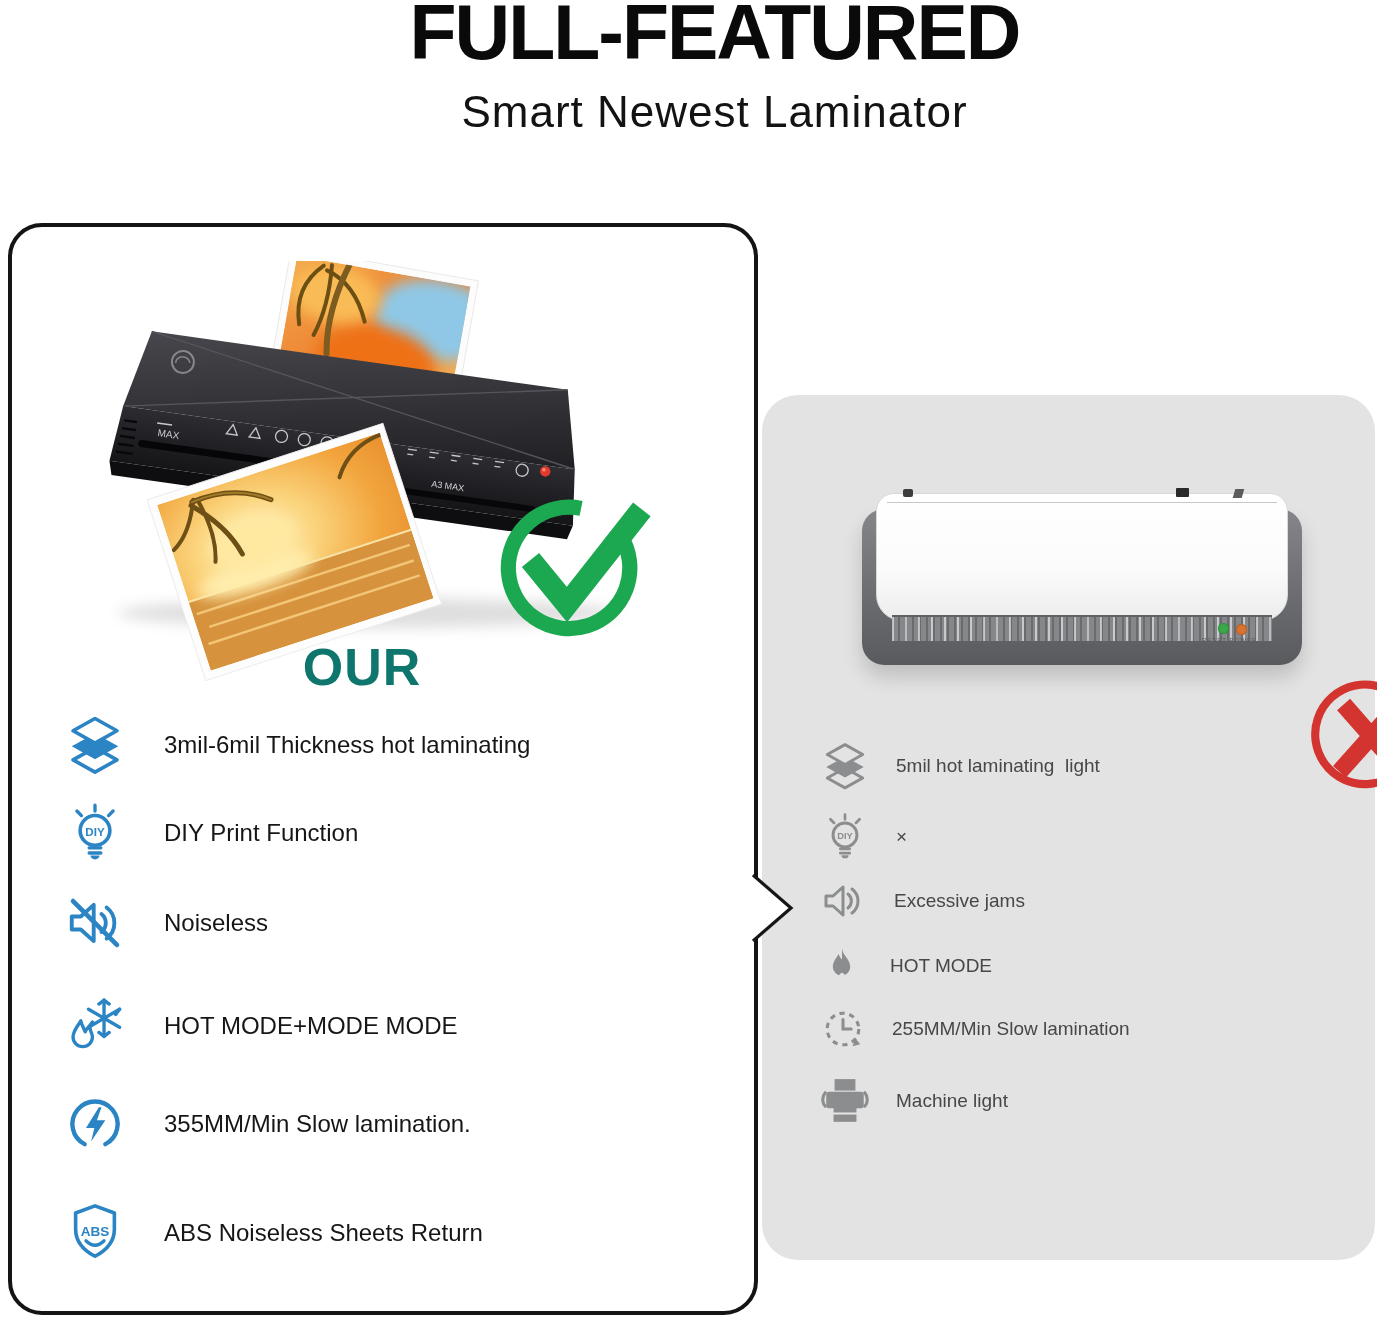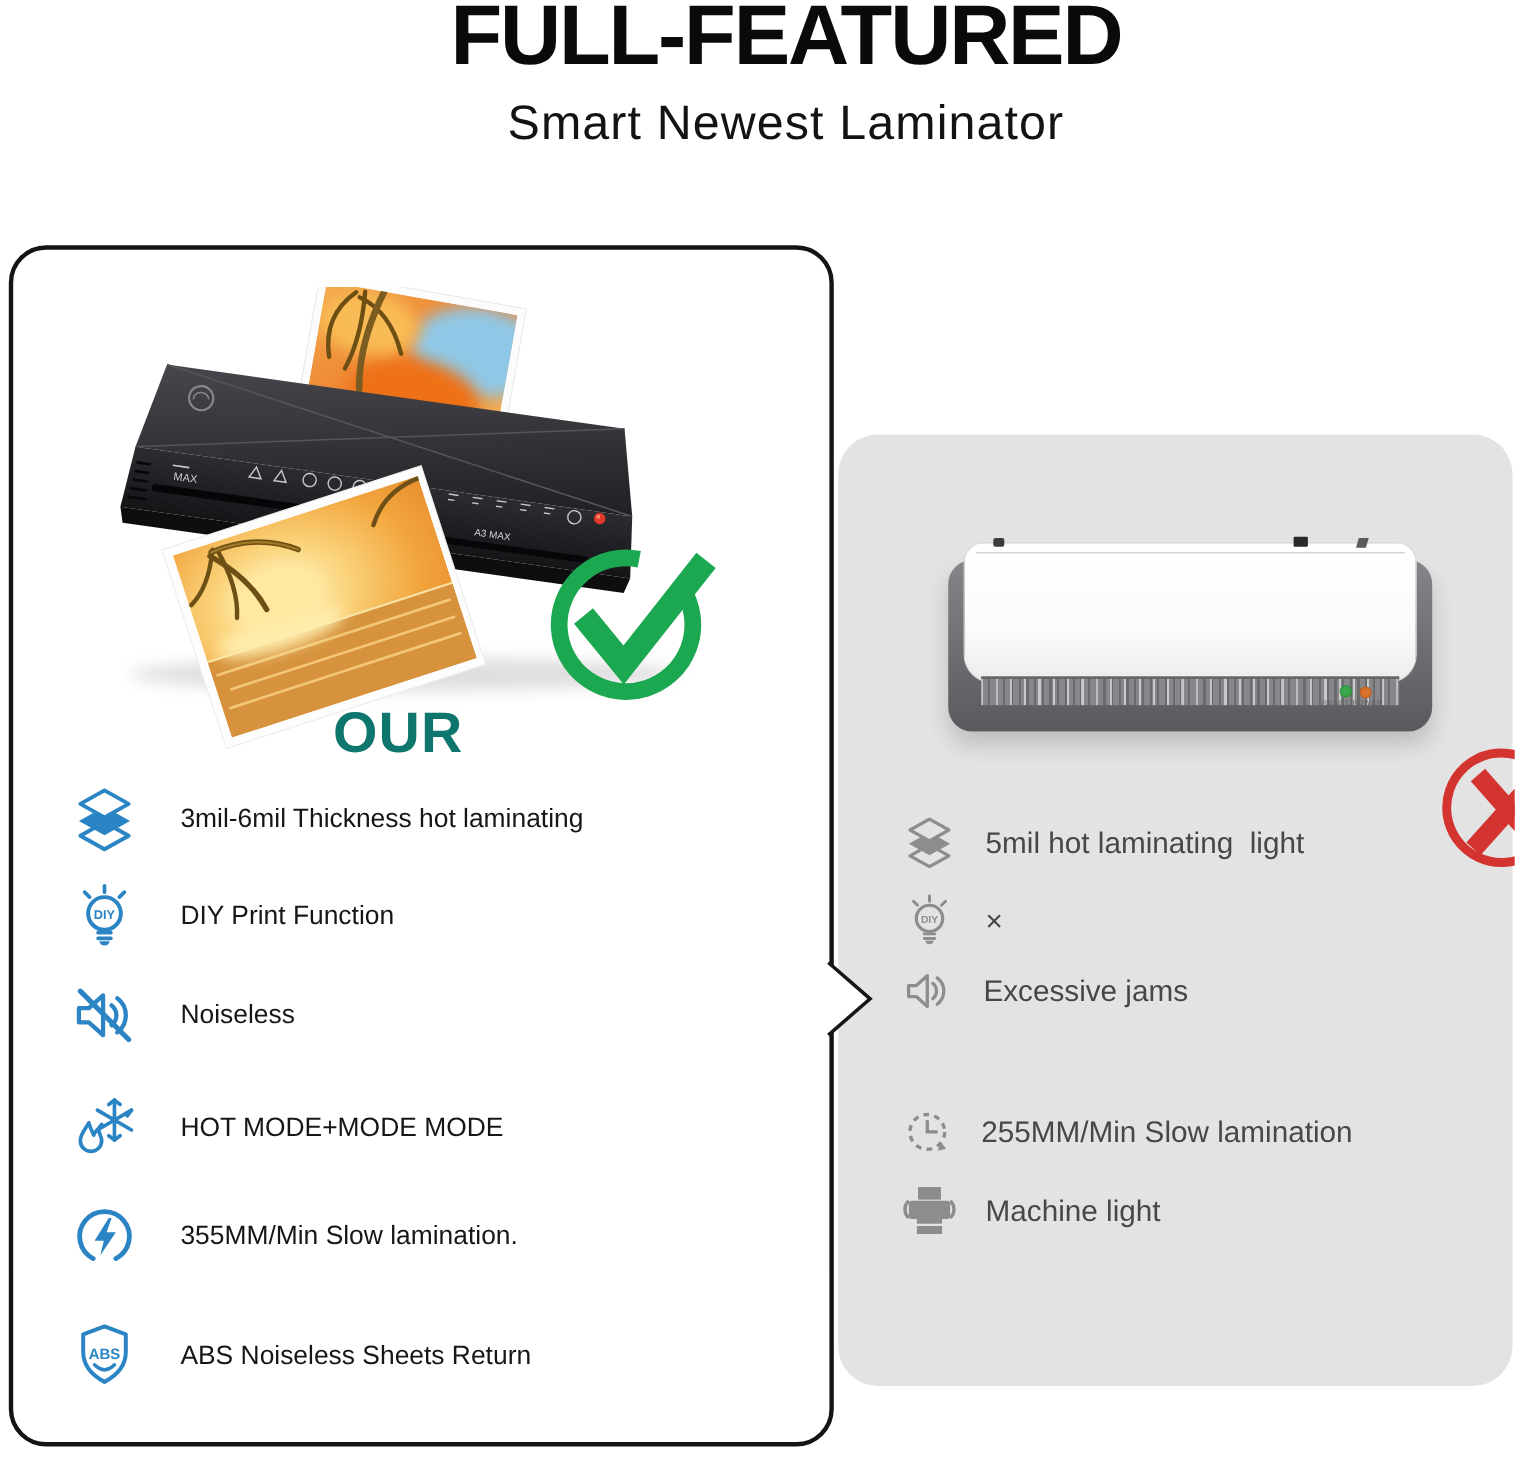--- a/index.html
+++ b/index.html
@@ -20,21 +20,21 @@
 
   
   .frow{position:absolute;display:flex;align-items:center;}
   .our-panel .frow{left:52px;gap:38px;height:68px;}
   .other-panel .frow{left:58px;gap:26px;height:58px;}
   .ficon{flex:0 0 auto;}
   .icon-blue{color:var(--accent-blue,#2b84c4);}
   .icon-gray{color:var(--icon-gray,#8b8d8e);--icon-bg:#e3e3e3;}
   .icon-blue{--icon-bg:#ffffff;}
   .our-panel .feat-label{font-size:24px;color:var(--text-dark,#161616);white-space:pre;text-align:right;}
-  .other-panel .feat-label{font-size:27px;color:var(--text-gray,#474747);white-space:pre;}
+  .other-panel .feat-label{font-size:19px;color:var(--text-gray,#474747);white-space:pre;}
   .our-heading{position:absolute;left:350px;top:410px;transform:translateX(-50%);
                font-size:52px;font-weight:bold;color:#0f766e;letter-spacing:1px;}
 
   
   .product-shot{position:absolute;left:66px;top:34px;width:620px;height:430px;}
   .check-mark{position:absolute;left:480px;top:256px;width:162px;height:154px;color:var(--check-green,#1ca851);}
 
   
   .comp-shot{position:absolute;left:100px;top:98px;width:440px;height:176px;}
   .comp-sides{position:absolute;left:0;right:0;top:16px;bottom:4px;border-radius:22px;
@@ -318,20 +318,26 @@
         <use href="#sym-diy-bulb-icon"></use>
       </svg>
     <span class="feat-label">×</span>
   </div>
   <div class="frow" style="top:477px">
     <svg class="ficon icon-gray" width="48" height="48">
         <use href="#sym-speaker-icon"></use>
       </svg>
     <span class="feat-label">Excessive jams</span>
   </div>
+  <div class="frow" style="top:542px">
+    <svg class="ficon icon-gray" width="44" height="44">
+        <use href="#sym-flame-icon"></use>
+      </svg>
+    <span class="feat-label">HOT MODE</span>
+  </div>
   <div class="frow" style="top:605px">
     <svg class="ficon icon-gray" width="46" height="46">
         <use href="#sym-clock-icon"></use>
       </svg>
     <span class="feat-label">255MM/Min Slow lamination</span>
   </div>
   <div class="frow" style="top:677px">
     <svg class="ficon icon-gray" width="50" height="50">
         <use href="#sym-printer-icon"></use>
       </svg>

